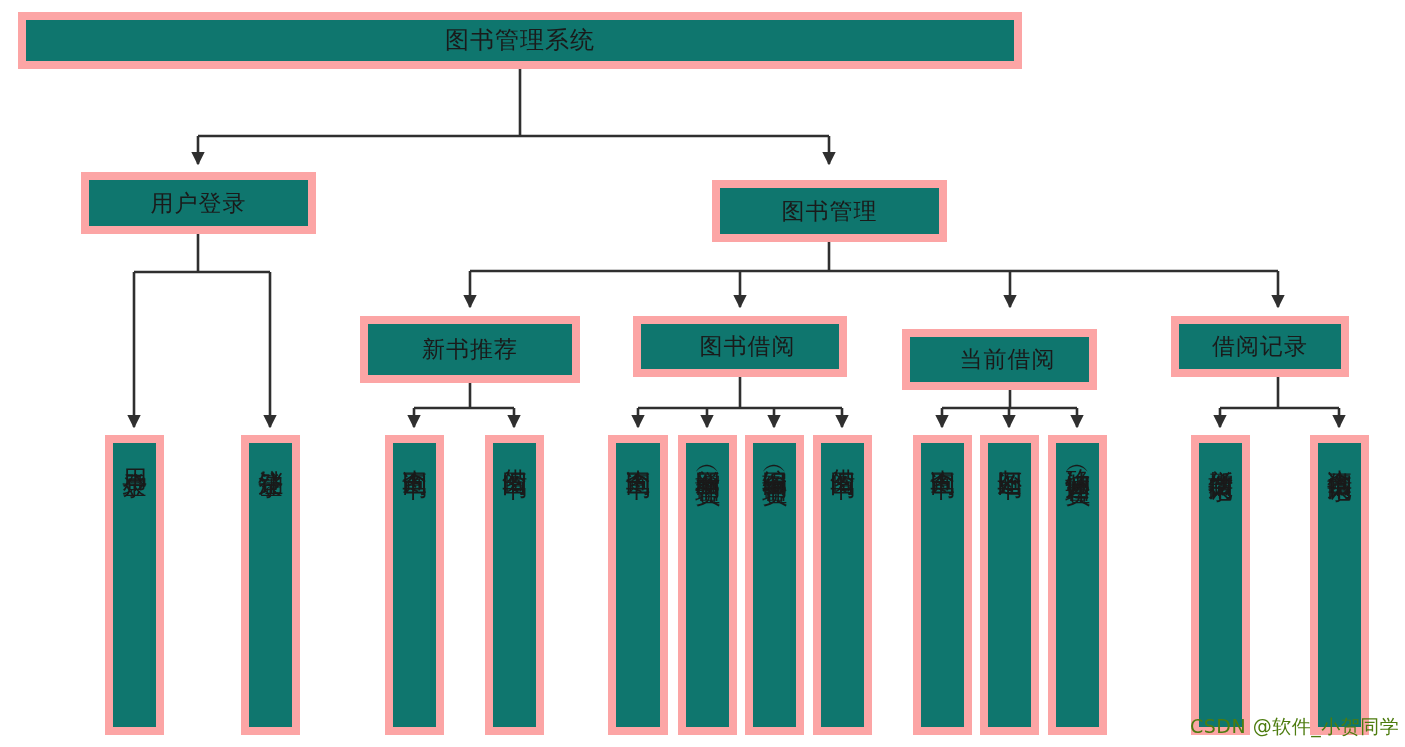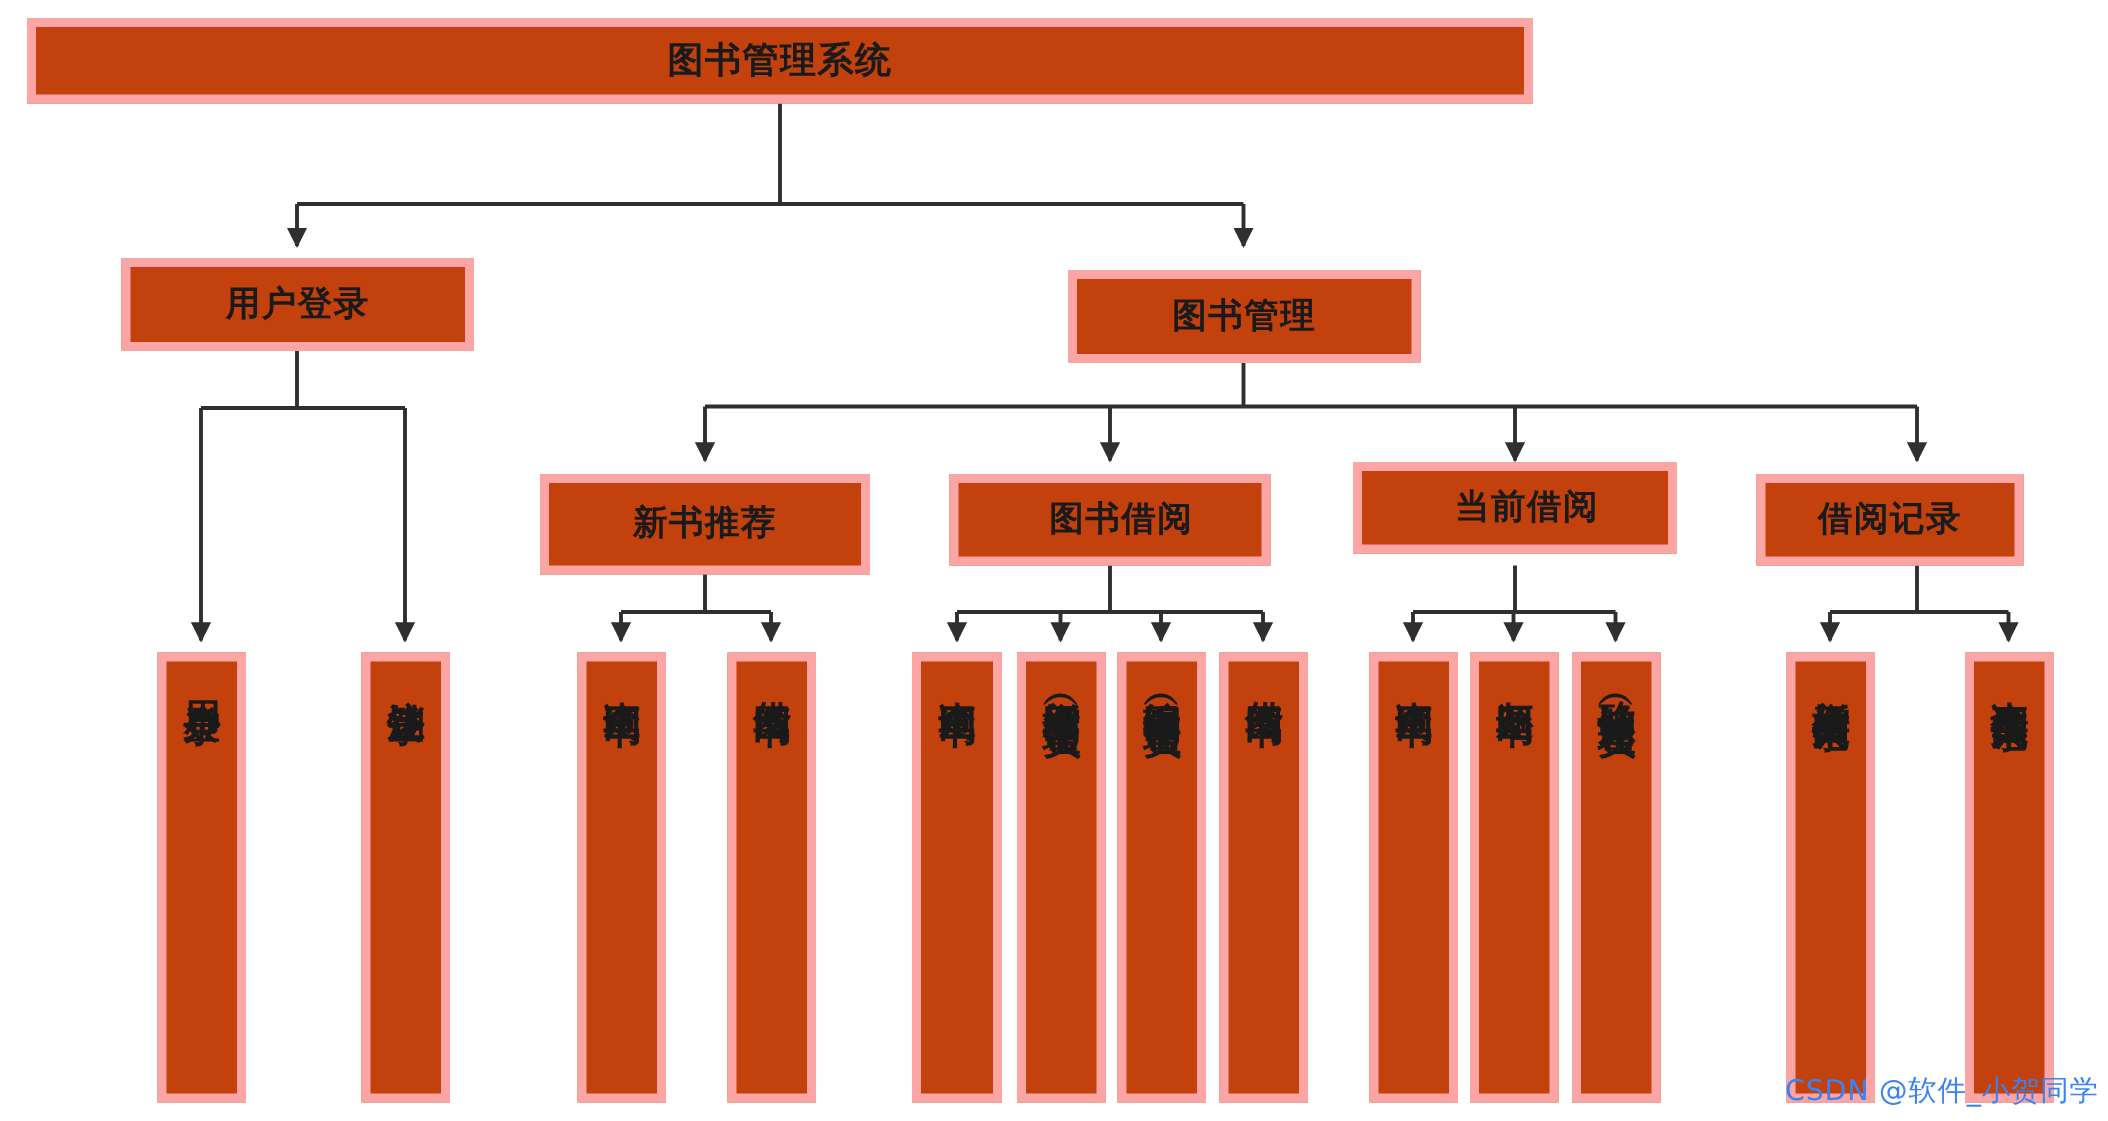--- a/index.html
+++ b/index.html
@@ -22,27 +22,26 @@
     position: absolute;
     left: 0;
     top: 0;
     width: 1405px;
     height: 747px;
     pointer-events: none;
   }
   .node {
     position: absolute;
     box-sizing: border-box;
-    border: 6px solid #fca5a5;
-    background: #c2410c;
+    border: 8px solid #fca5a5;
+    background: #0f766e;
     display: flex;
     align-items: center;
     justify-content: center;
     color: #1a1a1a;
-    font-weight: bold;
   }
   .node .label {
     display: block;
     text-align: center;
     line-height: 1.05;
   }
   
   .node.h .label {
     font-size: 23px;
     letter-spacing: 1px;
@@ -61,21 +60,21 @@
     writing-mode: vertical-rl;
     text-orientation: upright;
     font-size: 25px;
     line-height: 1.18;
     letter-spacing: 2px;
     white-space: nowrap;
   }
   .watermark {
     position: absolute;
     font-size: 19px;
-    color: #3b82f6;
+    color: #4d7c0f;
     white-space: nowrap;
     letter-spacing: 0.5px;
   }
 </style>
 </head>
 <body>
 
 <div id="diagram">
 
   <svg id="edges" viewBox="0 0 1405 747" width="1405" height="747" xmlns="http://www.w3.org/2000/svg">
@@ -138,21 +137,21 @@
   <div class="node h" style="left:712px; top:180px; width:235px; height:62px;">
     <span class="label">图书管理</span>
   </div>
 
   <div class="node h" style="left:360px; top:316px; width:220px; height:67px;">
     <span class="label">新书推荐</span>
   </div>
   <div class="node h" style="left:633px; top:316px; width:214px; height:61px;padding-left:15px;">
     <span class="label">图书借阅</span>
   </div>
-  <div class="node h" style="left:902px; top:308px; width:216px; height:61px;padding-left:16px;">
+  <div class="node h" style="left:902px; top:329px; width:195px; height:61px;padding-left:16px;">
     <span class="label">当前借阅</span>
   </div>
   <div class="node h" style="left:1171px; top:316px; width:178px; height:61px;">
     <span class="label">借阅记录</span>
   </div>
 
   <div class="node v" style="left:105px; top:435px; width:59px; height:300px;">
     <span class="label">用户登录</span>
   </div>
   <div class="node v" style="left:241px; top:435px; width:59px; height:300px;">

